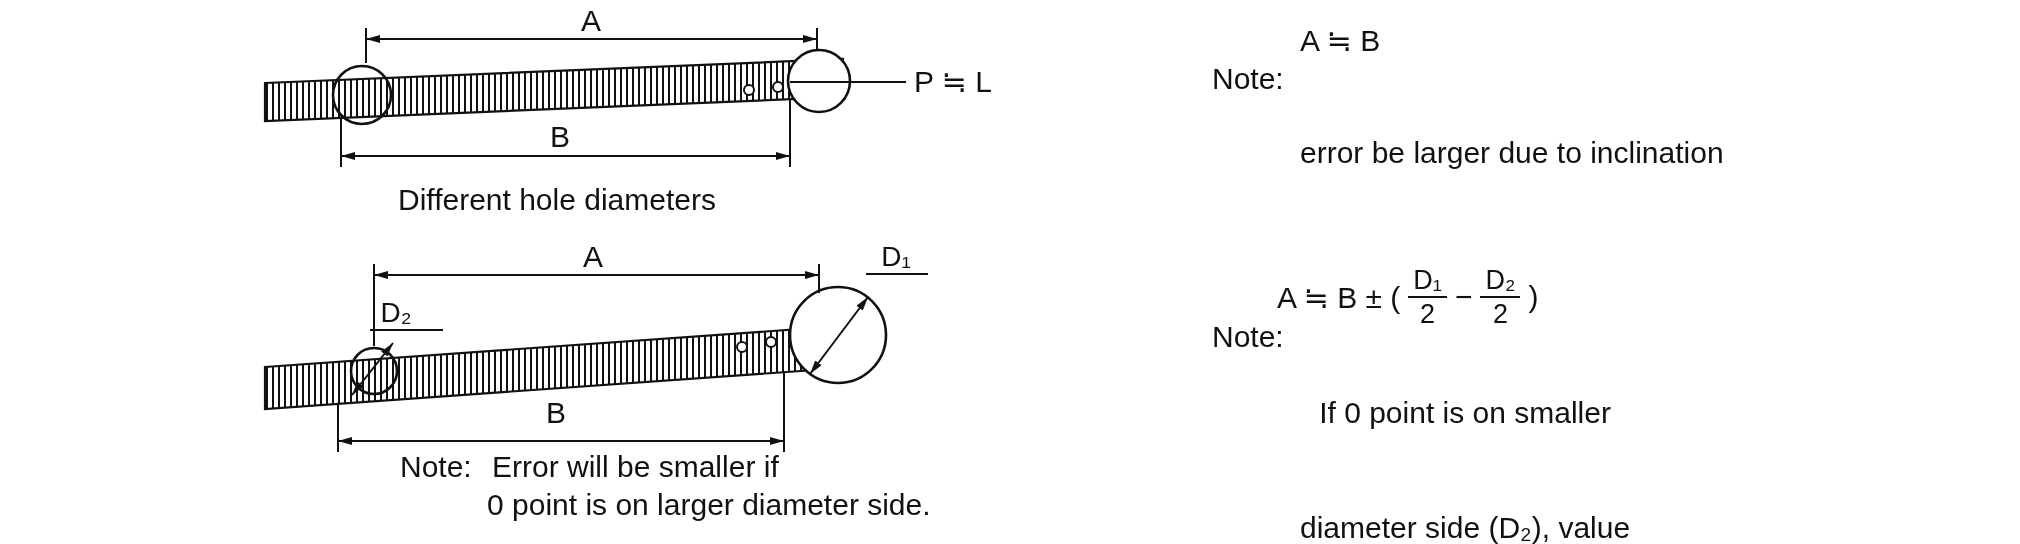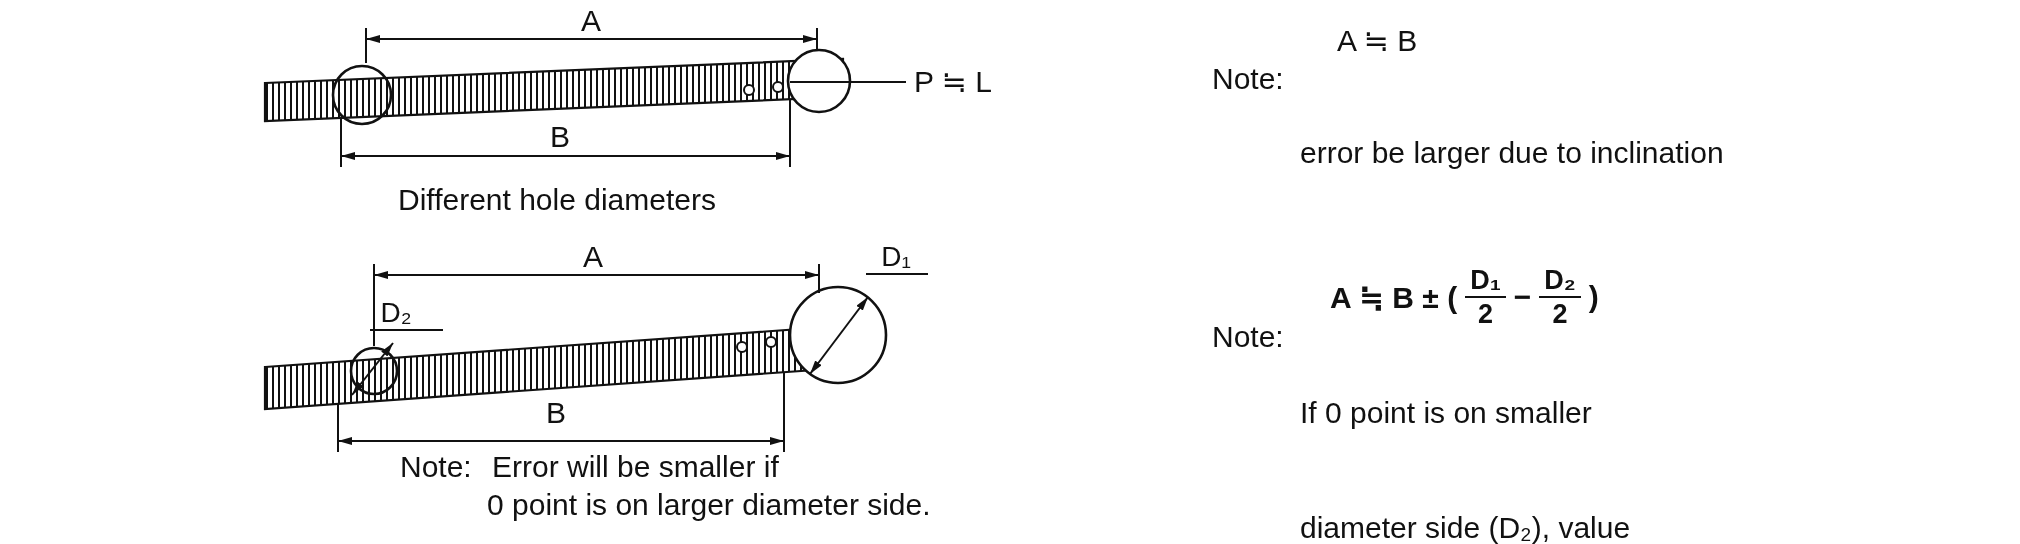--- a/index.html
+++ b/index.html
@@ -21,21 +21,21 @@
   .hole-white { fill:#ffffff; stroke:#111; stroke-width:2.6; }
   .dot  { fill:#ffffff; stroke:#111; stroke-width:2; }
   .dim  { stroke:#111; stroke-width:2; marker-start:url(#arr); marker-end:url(#arr); }
   .ext  { stroke:#111; stroke-width:2; }
   .plain{ stroke:#111; stroke-width:2.2; }
 
   .txt { position:absolute; font-size:30px; line-height:37px; white-space:pre; }
   .note { display:flex; }
   .note-label { flex:none; width:88px; }
   .note1 .note-lines div { line-height:37px; white-space:pre; }
-  .note2 .note-lines div { line-height:41px; white-space:pre; }
+  .note2 .note-lines div { line-height:41px; white-space:pre;text-align:center; }
 
   .formula2 { position:absolute; display:flex; align-items:center; font-size:30px; }
   .frac { display:inline-flex; flex-direction:column; align-items:center; font-size:27px; margin:0 8px; }
   .frac .num { border-bottom:2px solid #111; padding:0 5px 2px; line-height:1.05; }
   .frac .den { padding-top:2px; line-height:1.05; }
 </style>
 </head>
 <body>
 
 <div class="canvas">
@@ -116,30 +116,30 @@
       </g>
 
       <g>
         <text class="svgtxt" x="400" y="477" text-anchor="start">Note:</text>
         <text class="svgtxt" x="492" y="477" text-anchor="start">Error will be smaller if</text>
         <text class="svgtxt" x="487" y="515" text-anchor="start">0 point is on larger diameter side.</text>
       </g>
     </g>
   </svg>
 
-  <div class="txt" style="left:1337px; top:22px;">A ≒ B</div>
+  <div class="txt" style="left:1300px; top:22px;">A ≒ B</div>
 
   <div class="txt note note1" style="left:1212px; top:60px;">
     <span class="note-label">Note:</span>
     <div class="note-lines">
       <div>error be larger due to inclination</div>
     </div>
   </div>
 
-  <div class="formula2" style="left:1330px; top:266px;font-weight:bold;">
+  <div class="formula2" style="left:1277px; top:266px;">
     <span>A ≒ B ± (</span>
     <span class="frac">
       <span class="num">D₁</span>
       <span class="den">2</span>
     </span>
     <span>−</span>
     <span class="frac">
       <span class="num">D₂</span>
       <span class="den">2</span>
     </span>

